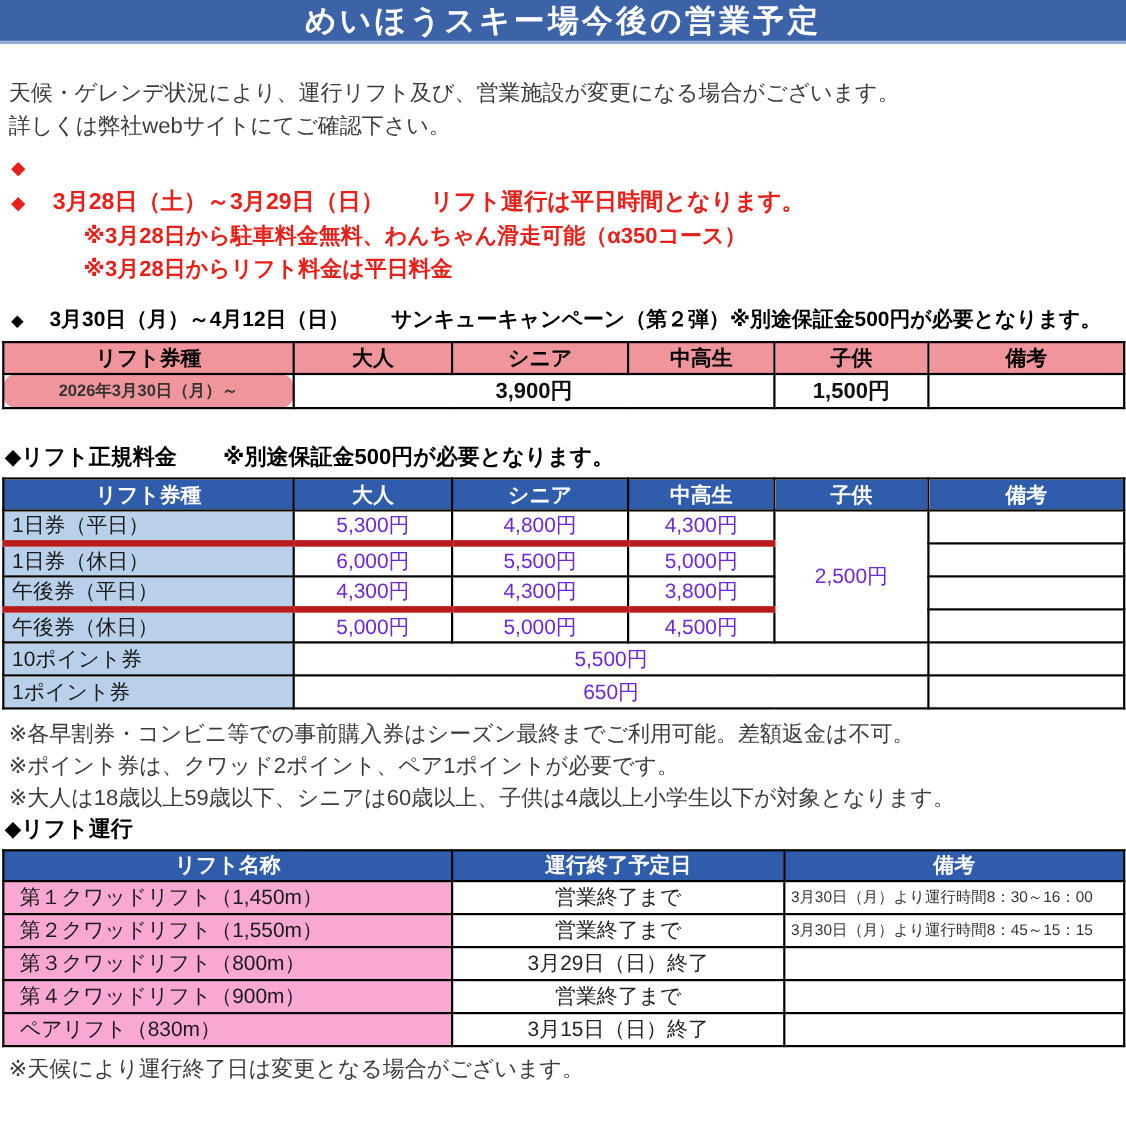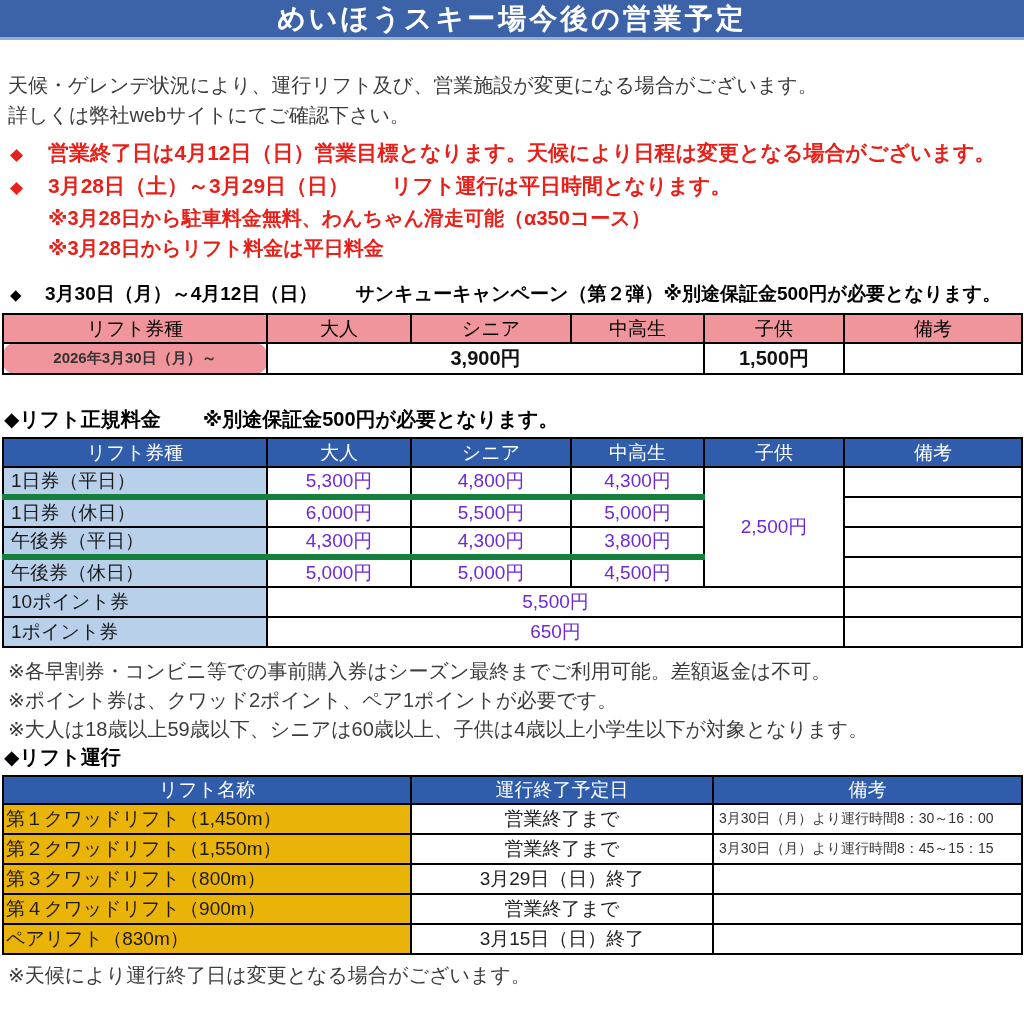--- a/index.html
+++ b/index.html
@@ -24,35 +24,35 @@
   .intro { margin:30px 0 0 8px; font-size:20px; line-height:30px; color:#3c3c3c; }
 
   
   .alerts { margin-top:7px; }
   .alert-line {
     display:flex; align-items:baseline; padding-left:10px;
     color:#e8201a; font-weight:bold; font-size:21px; line-height:31px;
   }
   .alert-line .diamond { font-size:17px; flex:0 0 38px; }
   .subnote {
-    padding-left:48px; color:#e8201a; font-weight:bold;
+    padding-left:76px; color:#e8201a; font-weight:bold;
     font-size:20px; line-height:30px;
   }
 
   
   .campaign-line {
     margin-top:17px; display:flex; align-items:baseline; padding-left:10px;
     color:#000; font-weight:bold; font-size:19px; line-height:27px;
   }
   .campaign-line .diamond { font-size:15px; flex:0 0 35px; }
 
   
   table { border-collapse:collapse; table-layout:fixed; margin-left:2px; }
   th, td { border:2px solid #000; overflow:hidden; white-space:nowrap; }
-  th { font-weight:normal; }
+  th { font-weight:bold; }
 
   
   .t1 { margin-top:5px; width:1019px; }
   .t1 th { background:#f0959b; color:#000; font-size:19px; height:29px; }
   .t1 td { height:31px; text-align:center;border-radius:12px; }
   .t1 .label-cell { background:#f0959b; font-weight:bold; font-size:15px; }
   .t1 .price { font-weight:bold; font-size:20px; color:#111; }
 
   
   .section-title {
@@ -61,31 +61,31 @@
   }
   .section-title .sub { margin-left:42px; }
 
   
   .t2 { margin-top:4px; width:1019px; }
   .t2 th { background:#2f5cab; color:#fff; font-size:19px; height:29px; }
   .t2 td { height:30px; text-align:center; font-size:19px; color:#6d28d9; }
   .t2 .label-cell {
     background:#b9d0ea; text-align:left; padding-left:7px; color:#1a1a1a;
   }
-  .t2 td.thin-bottom { border-bottom:6px solid #15803d; }
+  .t2 td.thin-bottom { border-bottom:4px solid #15803d; }
   .t2 td.thin-top { border-top:6px solid #b91c1c; }
 
   
   .notes { margin:9px 0 0 8px; font-size:20px; line-height:29px; color:#3c3c3c; }
 
   
   .t3 { margin-top:4px; width:1019px; }
   .t3 th { background:#2f5cab; color:#fff; font-size:19px; height:25px; }
   .t3 td { height:30px; font-size:19px; color:#222; }
-  .t3 .name-cell { background:#eab308; text-align:left; padding-left:2px; color:#1a1a1a; }
+  .t3 .name-cell { background:#f9a8d4; text-align:left; padding-left:14px; color:#1a1a1a; }
   .t3 .end-cell { text-align:center; }
   .t3 .note-cell { font-size:14px; text-align:left; padding-left:5px; color:#333; }
 
   .footer-note { margin:6px 0 0 8px; font-size:20px; line-height:28px; color:#3c3c3c; }
 </style>
 </head>
 <body>
 
 <div class="page">
 
@@ -94,21 +94,20 @@
   </header>
 
   <div class="intro">
     <div>天候・ゲレンデ状況により、運行リフト及び、営業施設が変更になる場合がございます。</div>
     <div>詳しくは弊社webサイトにてご確認下さい。</div>
   </div>
 
   <div class="alerts">
     <div class="alert-line">
       <span class="diamond">◆</span>
-      <span>営業終了日は4月12日（日）営業目標となります。天候により日程は変更となる場合がございます。</span>
     </div>
     <div class="alert-line">
       <span class="diamond">◆</span>
       <span>3月28日（土）～3月29日（日）　　リフト運行は平日時間となります。</span>
     </div>
     <div class="subnote">※3月28日から駐車料金無料、わんちゃん滑走可能（α350コース）</div>
     <div class="subnote">※3月28日からリフト料金は平日料金</div>
   </div>
 
   <div class="campaign-line">

